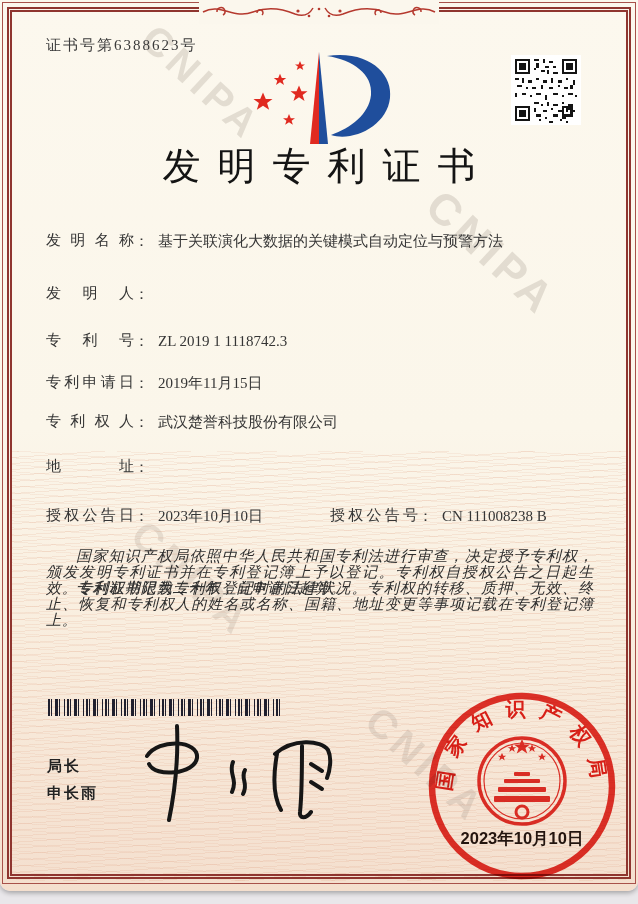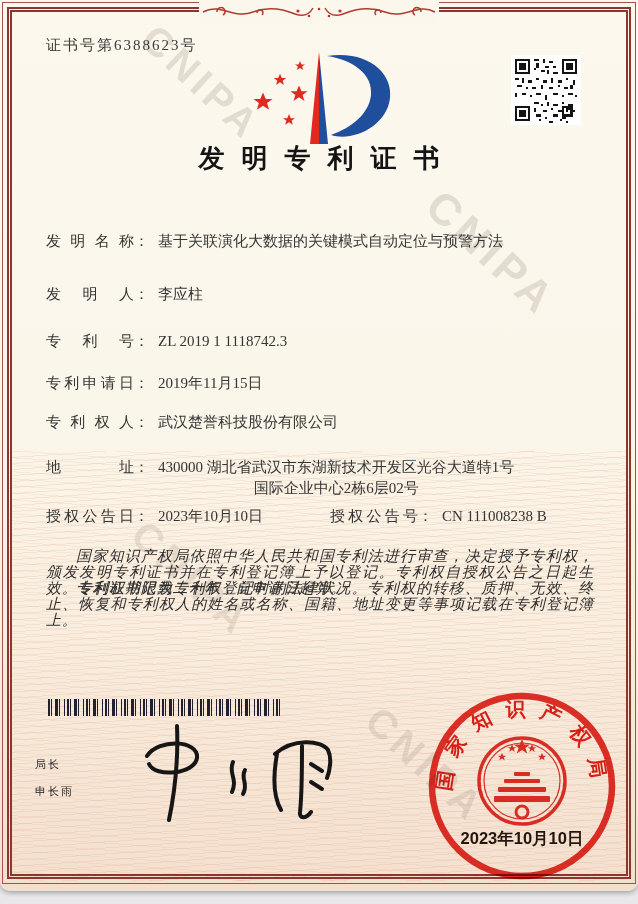--- a/index.html
+++ b/index.html
@@ -22,44 +22,44 @@
     pointer-events:none;
   }
   .frame-outer{position:absolute;left:2px;top:2px;right:2px;bottom:7px;border:1px solid #a8514a;}
   .frame-inner{position:absolute;left:7px;top:7px;right:7px;bottom:12px;border:5px double #8f352f;}
   .ornament{position:absolute;left:199px;top:0;width:240px;height:24px;}
   .cert-number{position:absolute;left:46px;top:36px;font-size:15px;letter-spacing:2px;color:#3a3a3a;}
   .logo{position:absolute;left:243px;top:50px;width:154px;height:96px;}
   .qr{position:absolute;left:511px;top:55px;width:70px;height:70px;background:#fff;}
   .title{
     position:absolute;left:0;right:0;top:141px;text-align:center;
-    font-size:26px;font-weight:700;color:#141414;
+    font-size:38px;font-weight:400;color:#141414;
     letter-spacing:17px;text-indent:17px;
   }
   .row{position:absolute;left:46px;font-size:15px;color:#353535;line-height:21px;white-space:nowrap;}
-  .lbl{display:inline-block;width:88px;text-align:justify;text-align-last:justify;vertical-align:top;}
+  .lbl{display:inline-block;width:88px;text-align:justify;text-align-last:justify;vertical-align:top;font-family:Liberation Mono, monospace;}
   .colon{display:inline-block;margin-right:9px;vertical-align:top;}
   .val{display:inline-block;vertical-align:top;white-space:normal;max-width:440px;text-align:center;}
   .grant2{position:absolute;left:284px;top:0;}
   .para{
     position:absolute;left:46px;right:44px;font-size:15px;line-height:16px;
     font-style:italic;color:#2e2e2e;text-indent:2em;letter-spacing:.8px;text-align:justify;
   }
   .barcode{
     position:absolute;left:48px;top:699px;width:232px;height:17px;
     background:repeating-linear-gradient(90deg,
       #20202e 0 2px, transparent 2px 3px,
       #20202e 3px 4px, transparent 4px 7px,
       #20202e 7px 10px, transparent 10px 11px,
       #20202e 11px 12px, transparent 12px 16px,
       #20202e 16px 17px, transparent 17px 19px);
   }
   .director-title,.director-name{
-    position:absolute;left:35px;font-family:"Liberation Sans","DejaVu Sans",sans-serif;
-    font-size:11px;font-weight:400;color:#232323;letter-spacing:2px;
+    position:absolute;left:47px;font-family:"Liberation Sans","DejaVu Sans",sans-serif;
+    font-size:15px;font-weight:700;color:#232323;letter-spacing:2px;
   }
   .director-title{top:757px;}
   .director-name{top:784px;text-align:center;}
   .signature{position:absolute;left:115px;top:712px;width:240px;height:118px;}
   .seal{position:absolute;left:424px;top:688px;width:196px;height:196px;mix-blend-mode:multiply;}
   .wm{
     position:absolute;font-family:"Liberation Sans","DejaVu Sans",sans-serif;font-weight:700;
     color:rgba(168,158,147,.30);letter-spacing:5px;transform:rotate(43deg);pointer-events:none;
   }
   .wm1{left:128px;top:60px;font-size:40px;}
@@ -201,37 +201,37 @@
     </svg>
   </div>
 
   <div class="title">发明专利证书</div>
 
   <div class="row" style="top:231px">
     <span class="lbl">发明名称</span><span class="colon">：</span><span class="val">基于关联演化大数据的关键模式自动定位与预警方法</span>
   </div>
 
   <div class="row" style="top:284px">
-    <span class="lbl">发明人</span><span class="colon">：</span><span class="val"><div>李应柱</div></span>
+    <span class="lbl">发明人</span><span class="colon">：</span><span class="val"></span>
   </div>
 
   <div class="row" style="top:331px">
     <span class="lbl">专利号</span><span class="colon">：</span><span class="val">ZL 2019 1 1118742.3</span>
   </div>
 
   <div class="row" style="top:373px">
     <span class="lbl">专利申请日</span><span class="colon">：</span><span class="val">2019年11月15日</span>
   </div>
 
   <div class="row" style="top:412px">
     <span class="lbl">专利权人</span><span class="colon">：</span><span class="val">武汉楚誉科技股份有限公司</span>
   </div>
 
   <div class="row" style="top:457px">
-    <span class="lbl">地址</span><span class="colon">：</span><span class="val"><div>430000 湖北省武汉市东湖新技术开发区光谷大道特1号</div><div>国际企业中心2栋6层02号</div></span>
+    <span class="lbl">地址</span><span class="colon">：</span>
   </div>
 
   <div class="row" style="top:506px">
     <span class="lbl">授权公告日</span><span class="colon">：</span><span class="val">2023年10月10日</span>
     <span class="grant2"><span class="lbl">授权公告号</span><span class="colon">：</span><span class="val">CN 111008238 B</span></span>
   </div>
 
   <div class="para" style="top:548px">国家知识产权局依照中华人民共和国专利法进行审查，决定授予专利权，颁发发明专利证书并在专利登记簿上予以登记。专利权自授权公告之日起生效。专利权期限为二十年，自申请日起算。</div>
   <div class="para" style="top:580px">专利证书记载专利权登记时的法律状况。专利权的转移、质押、无效、终止、恢复和专利权人的姓名或名称、国籍、地址变更等事项记载在专利登记簿上。</div>
 

